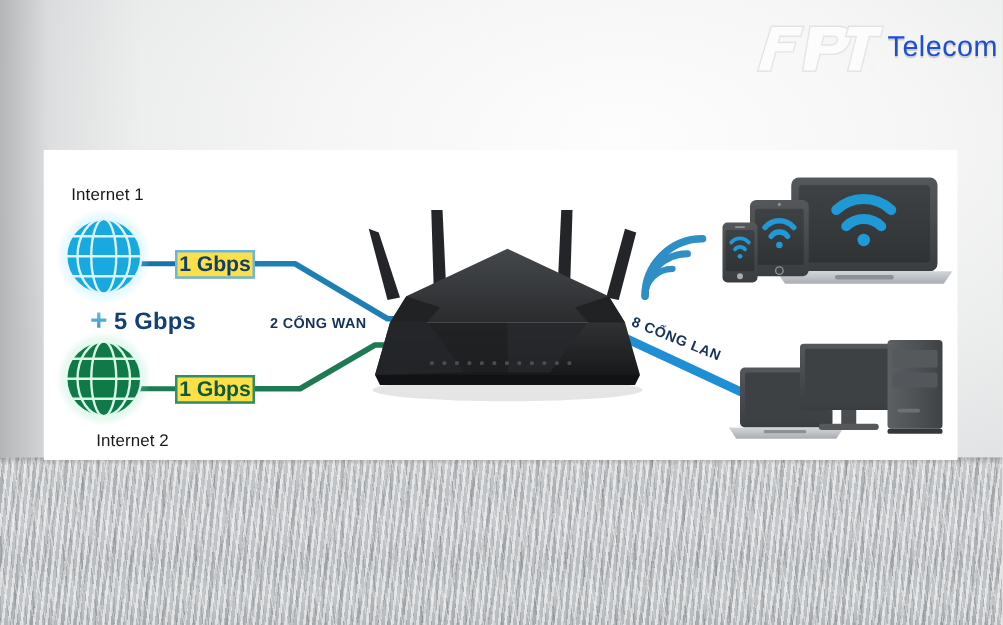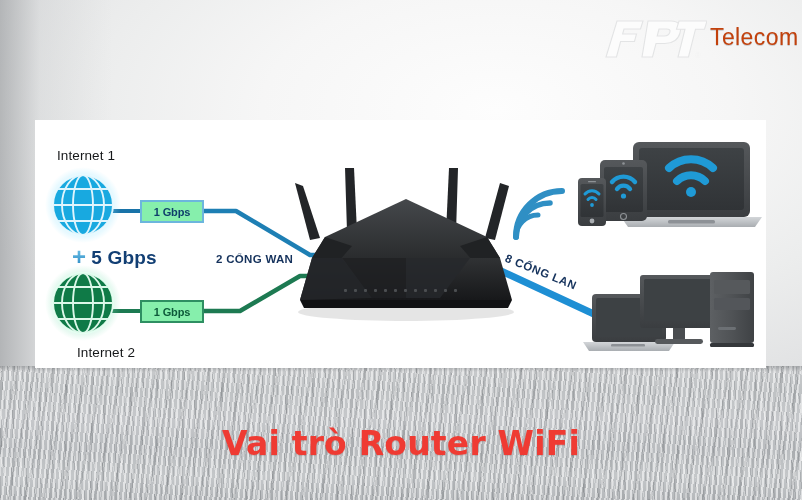--- a/index.html
+++ b/index.html
@@ -41,21 +41,21 @@
       repeating-linear-gradient(78deg, rgba(255,255,255,.30) 0px, rgba(255,255,255,.30) 1px, rgba(0,0,0,0) 1px, rgba(0,0,0,0) 9px),
       repeating-linear-gradient(102deg, rgba(70,74,78,.13) 0px, rgba(70,74,78,.13) 2px, rgba(0,0,0,0) 2px, rgba(0,0,0,0) 17px);
   }
 
   
   .logo { position:absolute; left:603px; top:17px; width:185px; height:48px; }
   .logo-mark { position:absolute; left:0; top:0; }
   .logo-text {
     position:absolute; left:107px; top:7px;
     font-family:"Liberation Sans", sans-serif;
-    font-size:23px; letter-spacing:.4px; color:#c2410c; font-weight:400;
+    font-size:23px; letter-spacing:.4px; color:#1d4ed8; font-weight:400;
     text-shadow:0 1px 0 rgba(170,172,175,.55);
   }
   .logo-reg {
     position:absolute; left:92px; top:34px; font-size:8px; color:#f3f3f3;
   }
 
   
   .panel {
     position:absolute; left:35px; top:120px; width:731px; height:248px;
     background:#ffffff;
@@ -63,23 +63,23 @@
 
   
   .lbl-internet {
     position:absolute; font-size:13.5px; color:#16181a; font-weight:400;
     letter-spacing:.1px; white-space:nowrap;text-align:center;
   }
   #internet1-label { left:57px; top:148px; }
   #internet2-label { left:57px; top:345px;margin-left:20px; }
 
   .gbps-box {
-    position:absolute; width:64px; height:23px; background:#86efac;
+    position:absolute; width:64px; height:23px; background:#fde047;
     display:flex; align-items:center; justify-content:center;
-    font-size:11px; font-weight:bold; letter-spacing:-.1px;
+    font-size:17px; font-weight:bold; letter-spacing:-.1px;
     white-space:nowrap;
   }
   #gbps-wan1 { left:140px; top:200px; border:2px solid #6cb6dd; color:#0f3f6b; }
   #gbps-wan2 { left:140px; top:300px; border:2px solid #2e8f62; color:#0d5a3a; }
 
   .plus-total {
     position:absolute; left:72px; top:243px; font-size:19px; font-weight:bold;
     color:#123f74; white-space:nowrap; letter-spacing:.2px;
   }
   .plus-total .plus {
@@ -336,15 +336,14 @@
   <div class="gbps-box" id="gbps-wan1">1 Gbps</div>
   <div class="gbps-box" id="gbps-wan2">1 Gbps</div>
 
   <div class="plus-total">
     <span class="plus">+</span><span>5 Gbps</span>
   </div>
 
   <div class="port-wan">2 CỔNG WAN</div>
   <div class="port-lan">8 CỐNG LAN</div>
 
-  <div class="title-main">Vai trò Router WiFi</div>
 
 </div>
 
 </body></html>

